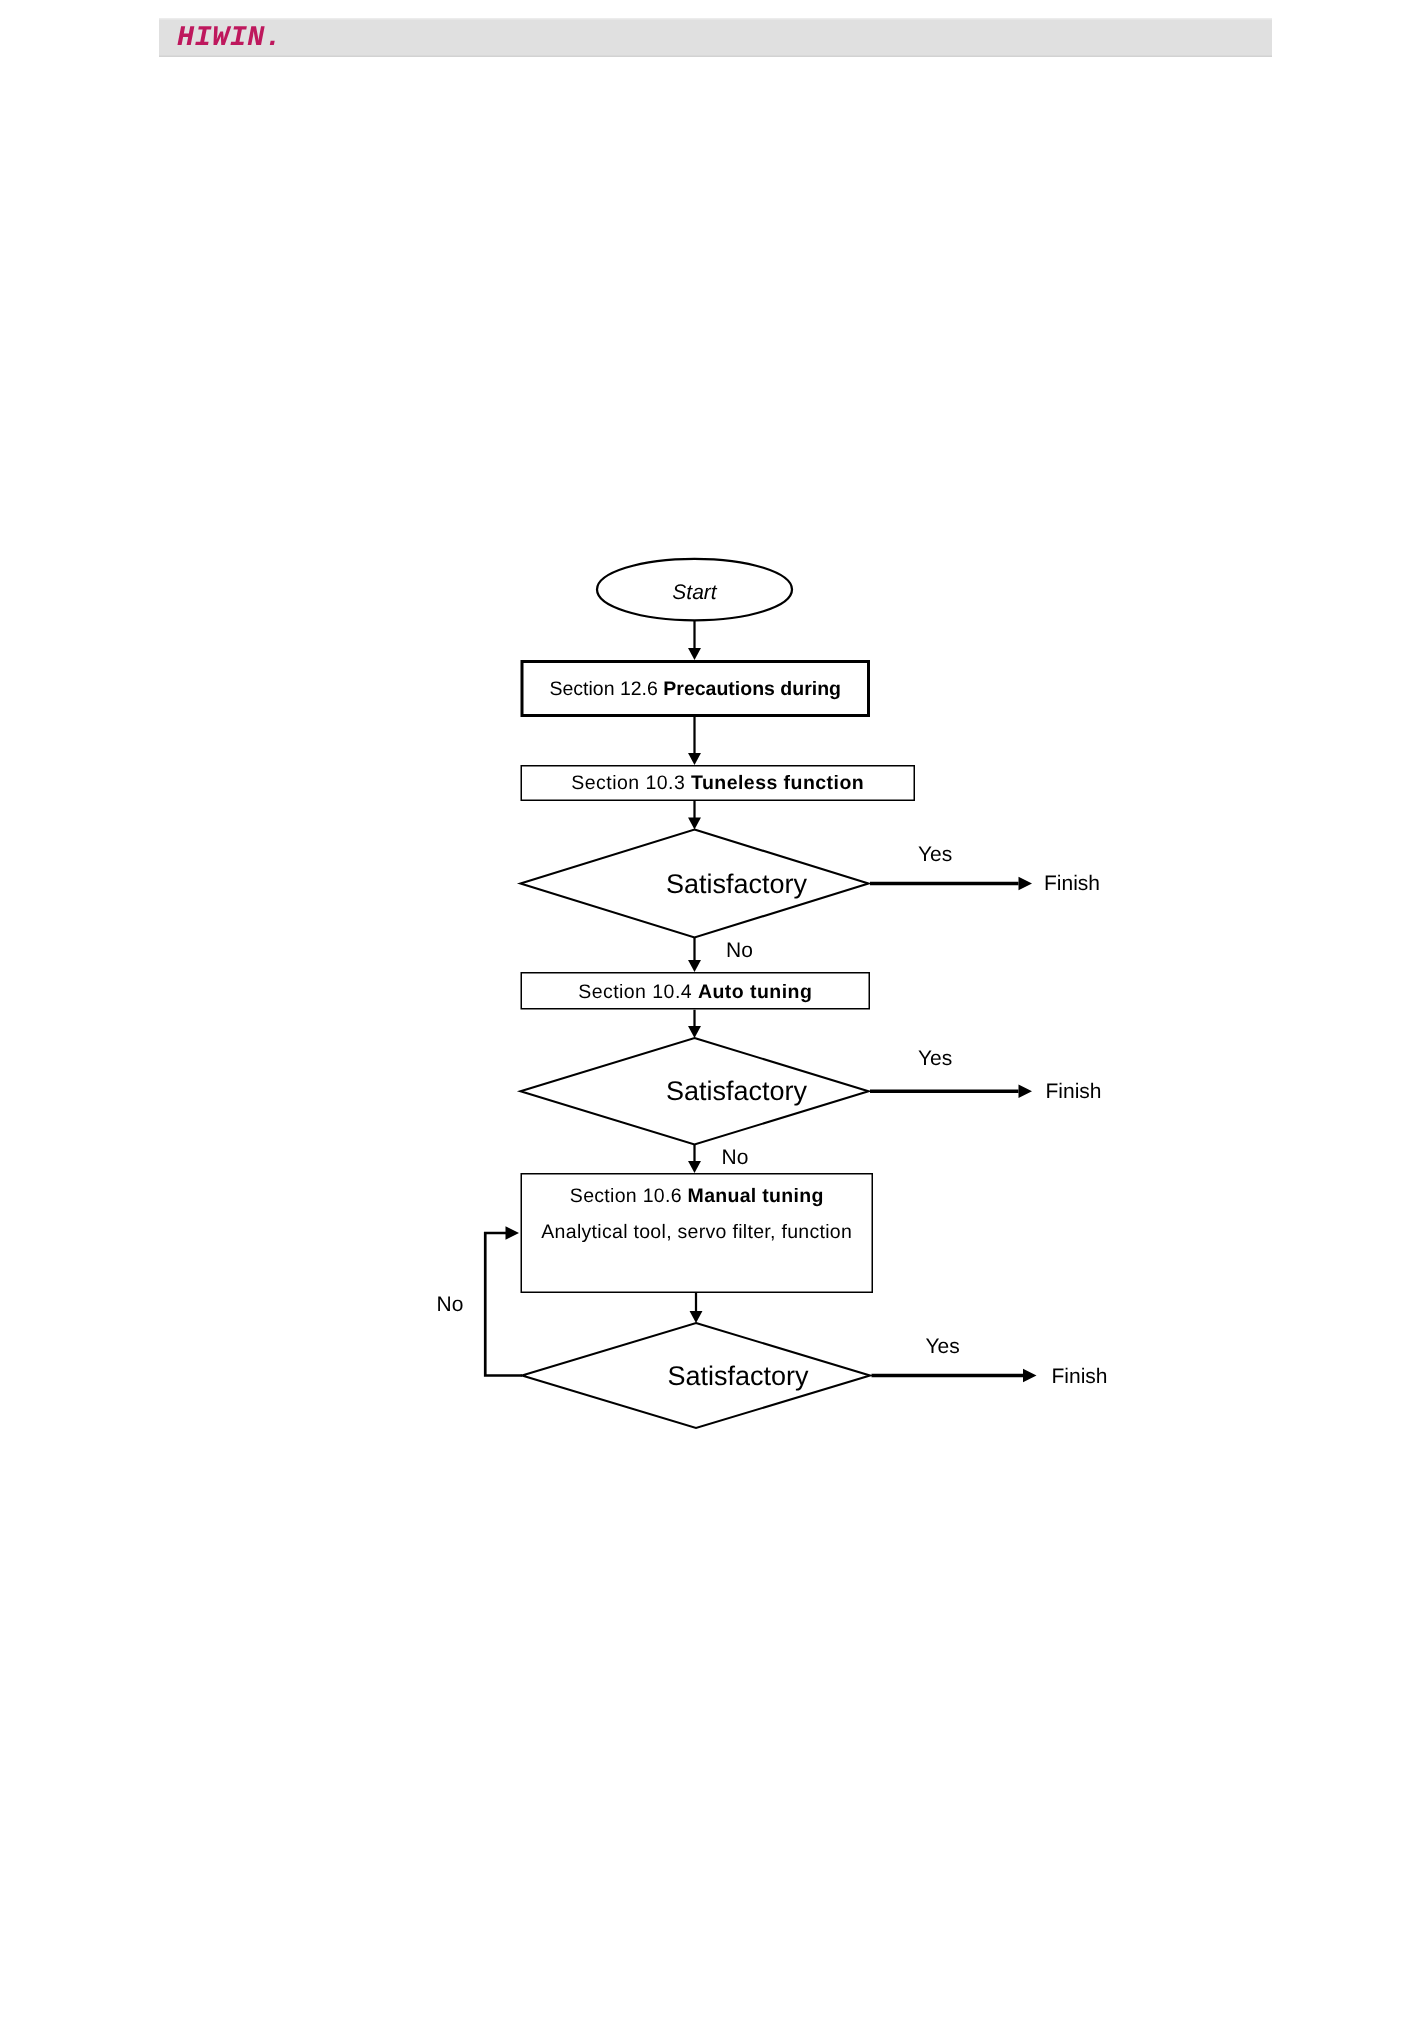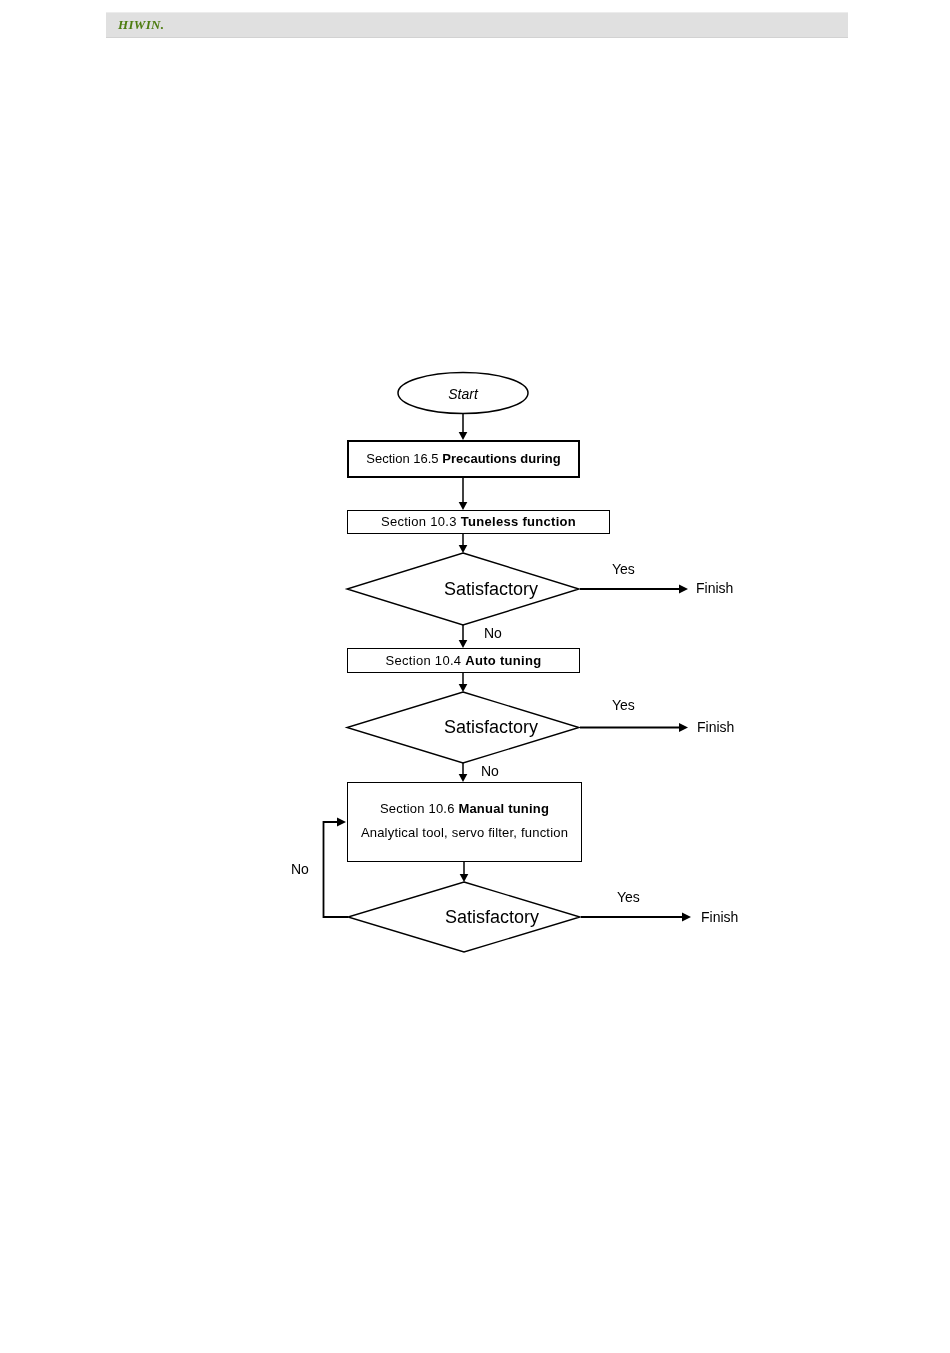--- a/index.html
+++ b/index.html
@@ -20,26 +20,26 @@
     width: 742px; height: 26px;
     background: #e0e0e0;
     border-top: 1px solid #ececec;
     border-bottom: 1px solid #d2d2d2;
     box-sizing: border-box;
     display: flex;
     align-items: center;
   }
   .logo {
     margin-left: 12px;
-    font-family: Liberation Serif, serif;
+    font-family: Liberation Mono, monospace;
     font-style: italic;
     font-weight: bold;
-    font-size: 13px;
+    font-size: 19px;
     letter-spacing: 0.3px;
-    color: #4d7c0f;
+    color: #be185d;
   }
 
   
   .canvas {
     position: absolute;
     left: 0; top: 0;
   }
   .canvas .shape { fill: #ffffff; stroke: #000000; }
   .canvas .conn  { stroke: #000000; fill: none; }
   .canvas .head  { fill: #000000; stroke: none; }
@@ -51,21 +51,21 @@
     border: 1px solid #000000;
     background: #ffffff;
     text-align: center;
     font-size: 13px;
     white-space: nowrap;
   }
   .fbox .b { font-weight: bold; }
   .box1 { left: 347px; top: 440px; width: 233px; height: 38px; border-width: 2px; line-height: 34px; }
   .box2 { left: 347px; top: 510px; width: 263px; height: 24px; line-height: 22px; letter-spacing: 0.3px; }
   .box3 { left: 347px; top: 648px; width: 233px; height: 25px; line-height: 23px; letter-spacing: 0.3px; }
-  .box4 { left: 347px; top: 782px; width: 235px; height: 80px; padding-top: 14px; letter-spacing: 0.2px; }
+  .box4 { left: 347px; top: 782px; width: 235px; height: 80px; padding-top: 2px; letter-spacing: 0.2px; }
   .box4 .bline { line-height: 24px; }
 
   
   .lbl {
     position: absolute;
     font-size: 14px;
     line-height: 14px;
     white-space: nowrap;
   }
   .lbl-center { transform: translate(-50%, -50%); }
@@ -119,21 +119,21 @@
     <line class="conn" x1="581" y1="917" x2="682" y2="917" stroke-width="2.2"></line>
     <polygon class="head" points="682,912.5 682,921.5 691,917"></polygon>
 
     <polyline class="conn" points="348,917 323.5,917 323.5,822 337.5,822" stroke-width="1.8"></polyline>
     <polygon class="head" points="337,817.5 337,826.5 346,822"></polygon>
   </svg>
 
   <div class="lbl lbl-center start-text" style="left:463px; top:394px;">Start</div>
 
   <div class="fbox box1">
-    <span>Section 16.5</span>
+    <span>Section 12.6</span>
     <span class="b">Precautions during</span>
   </div>
 
   <div class="fbox box2">
     <span>Section 10.3</span>
     <span class="b">Tuneless function</span>
   </div>
 
   <div class="fbox box3">
     <span>Section 10.4</span>

